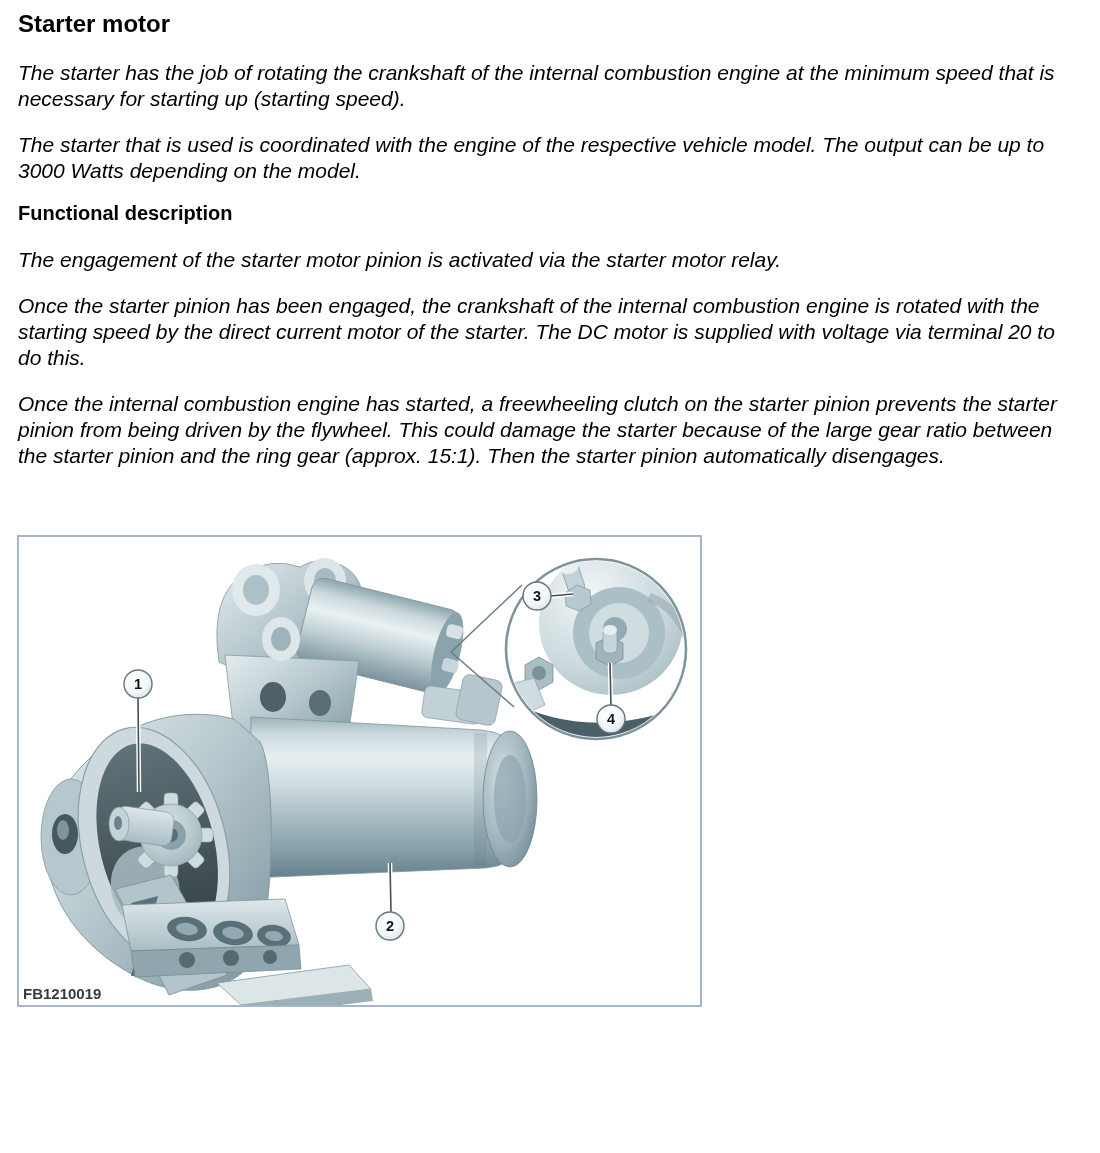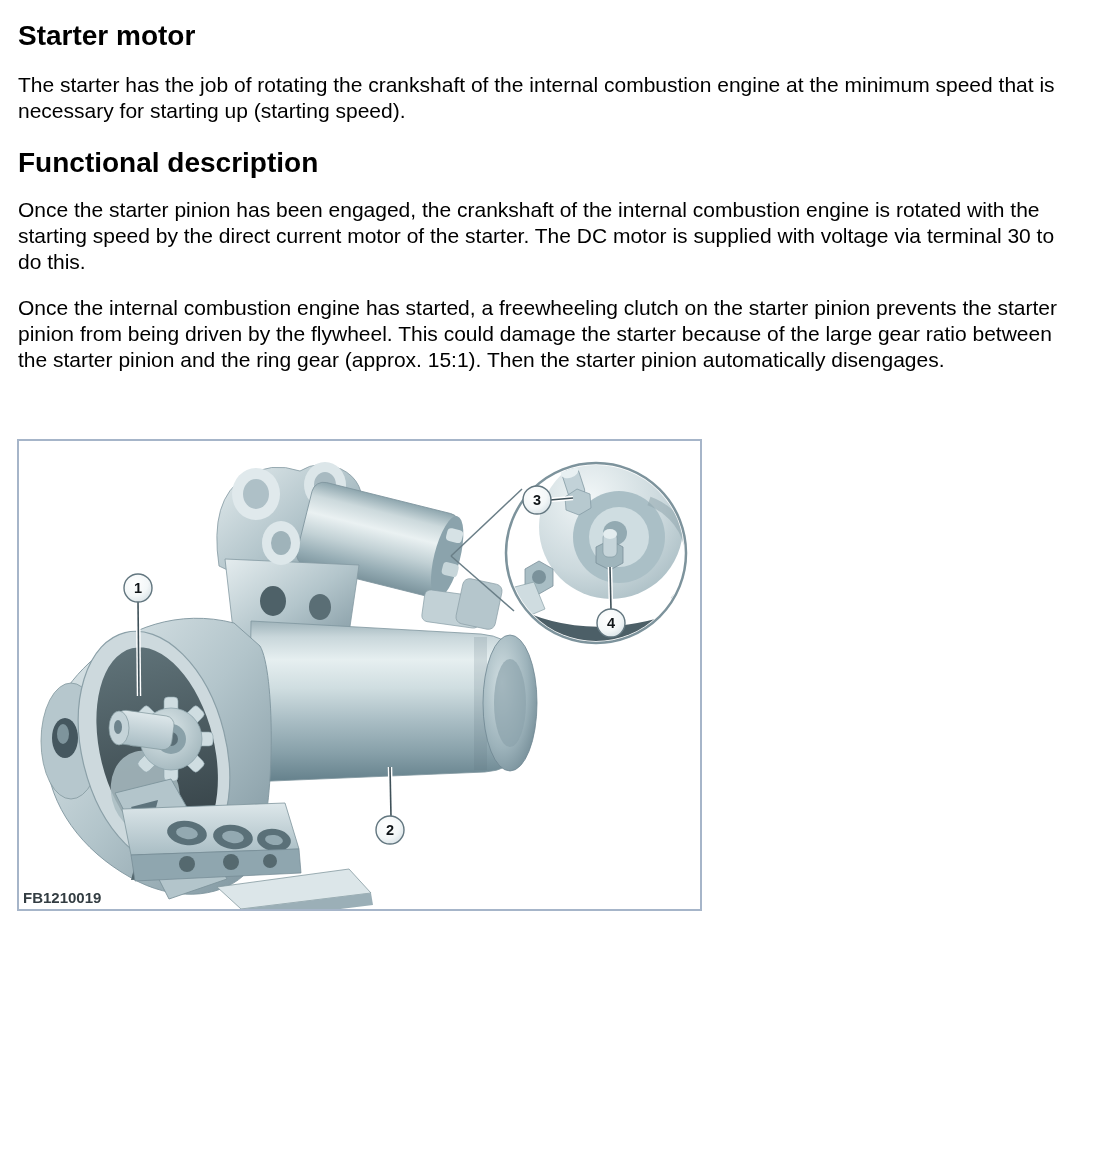--- a/index.html
+++ b/index.html
@@ -3,31 +3,32 @@
 <meta charset="utf-8">
 <style>
   html,body{margin:0;padding:0;background:#ffffff;}
   body{
     width:1100px;min-height:1153px;
     font-family:"Liberation Sans",sans-serif;
     color:#000;
   }
   .page{padding:0 18px 0 17px;}
   .doc h1{
-    font-size:28px;line-height:32px;font-weight:bold;
-    margin:20px 0 0 1px;letter-spacing:0;
+    font-size:24px;line-height:32px;font-weight:bold;
+    margin:8px 0 0 1px;letter-spacing:0;
   }
   .doc h2{
-    font-size:28px;line-height:28px;font-weight:bold;
-    margin:25px 0 0 1px;
+    font-size:20px;line-height:28px;font-weight:bold;
+    margin:15px 0 0 1px;
   }
   .doc p{
     font-size:21px;line-height:26px;
     margin:20px 0 0 1px;
     max-width:1064px;
+    font-style:italic;
   }
   .figure-frame{
     margin-top:66px;
     width:681px;height:468px;
     border:2px solid #a6b5c9;
     background:#ffffff;
     position:relative;
     overflow:hidden;
   }
   .figure-frame svg{display:block;}
@@ -41,22 +42,24 @@
     text-anchor:middle;
   }
 </style>
 </head>
 <body>
 
 <div class="page">
   <div class="doc">
     <h1>Starter motor</h1>
     <p>The starter has the job of rotating the crankshaft of the internal combustion engine at the minimum speed that is necessary for starting up (starting speed).</p>
+    <p>The starter that is used is coordinated with the engine of the respective vehicle model. The output can be up to 3000 Watts depending on the model.</p>
     <h2>Functional description</h2>
-    <p>Once the starter pinion has been engaged, the crankshaft of the internal combustion engine is rotated with the starting speed by the direct current motor of the starter. The DC motor is supplied with voltage via terminal 30 to do this.</p>
+    <p>The engagement of the starter motor pinion is activated via the starter motor relay.</p>
+    <p>Once the starter pinion has been engaged, the crankshaft of the internal combustion engine is rotated with the starting speed by the direct current motor of the starter. The DC motor is supplied with voltage via terminal 20 to do this.</p>
     <p>Once the internal combustion engine has started, a freewheeling clutch on the starter pinion prevents the starter pinion from being driven by the flywheel. This could damage the starter because of the large gear ratio between the starter pinion and the ring gear (approx. 15:1). Then the starter pinion automatically disengages.</p>
   </div>
 
   <div class="figure-frame">
     <svg width="681" height="468" viewBox="0 0 681 468">
       <defs>
         <linearGradient id="gCyl" x1="0" y1="0" x2="0" y2="1">
           <stop offset="0" stop-color="#9fb3ba"></stop>
           <stop offset="0.10" stop-color="#c9d7db"></stop>
           <stop offset="0.24" stop-color="#e6eff0"></stop>

